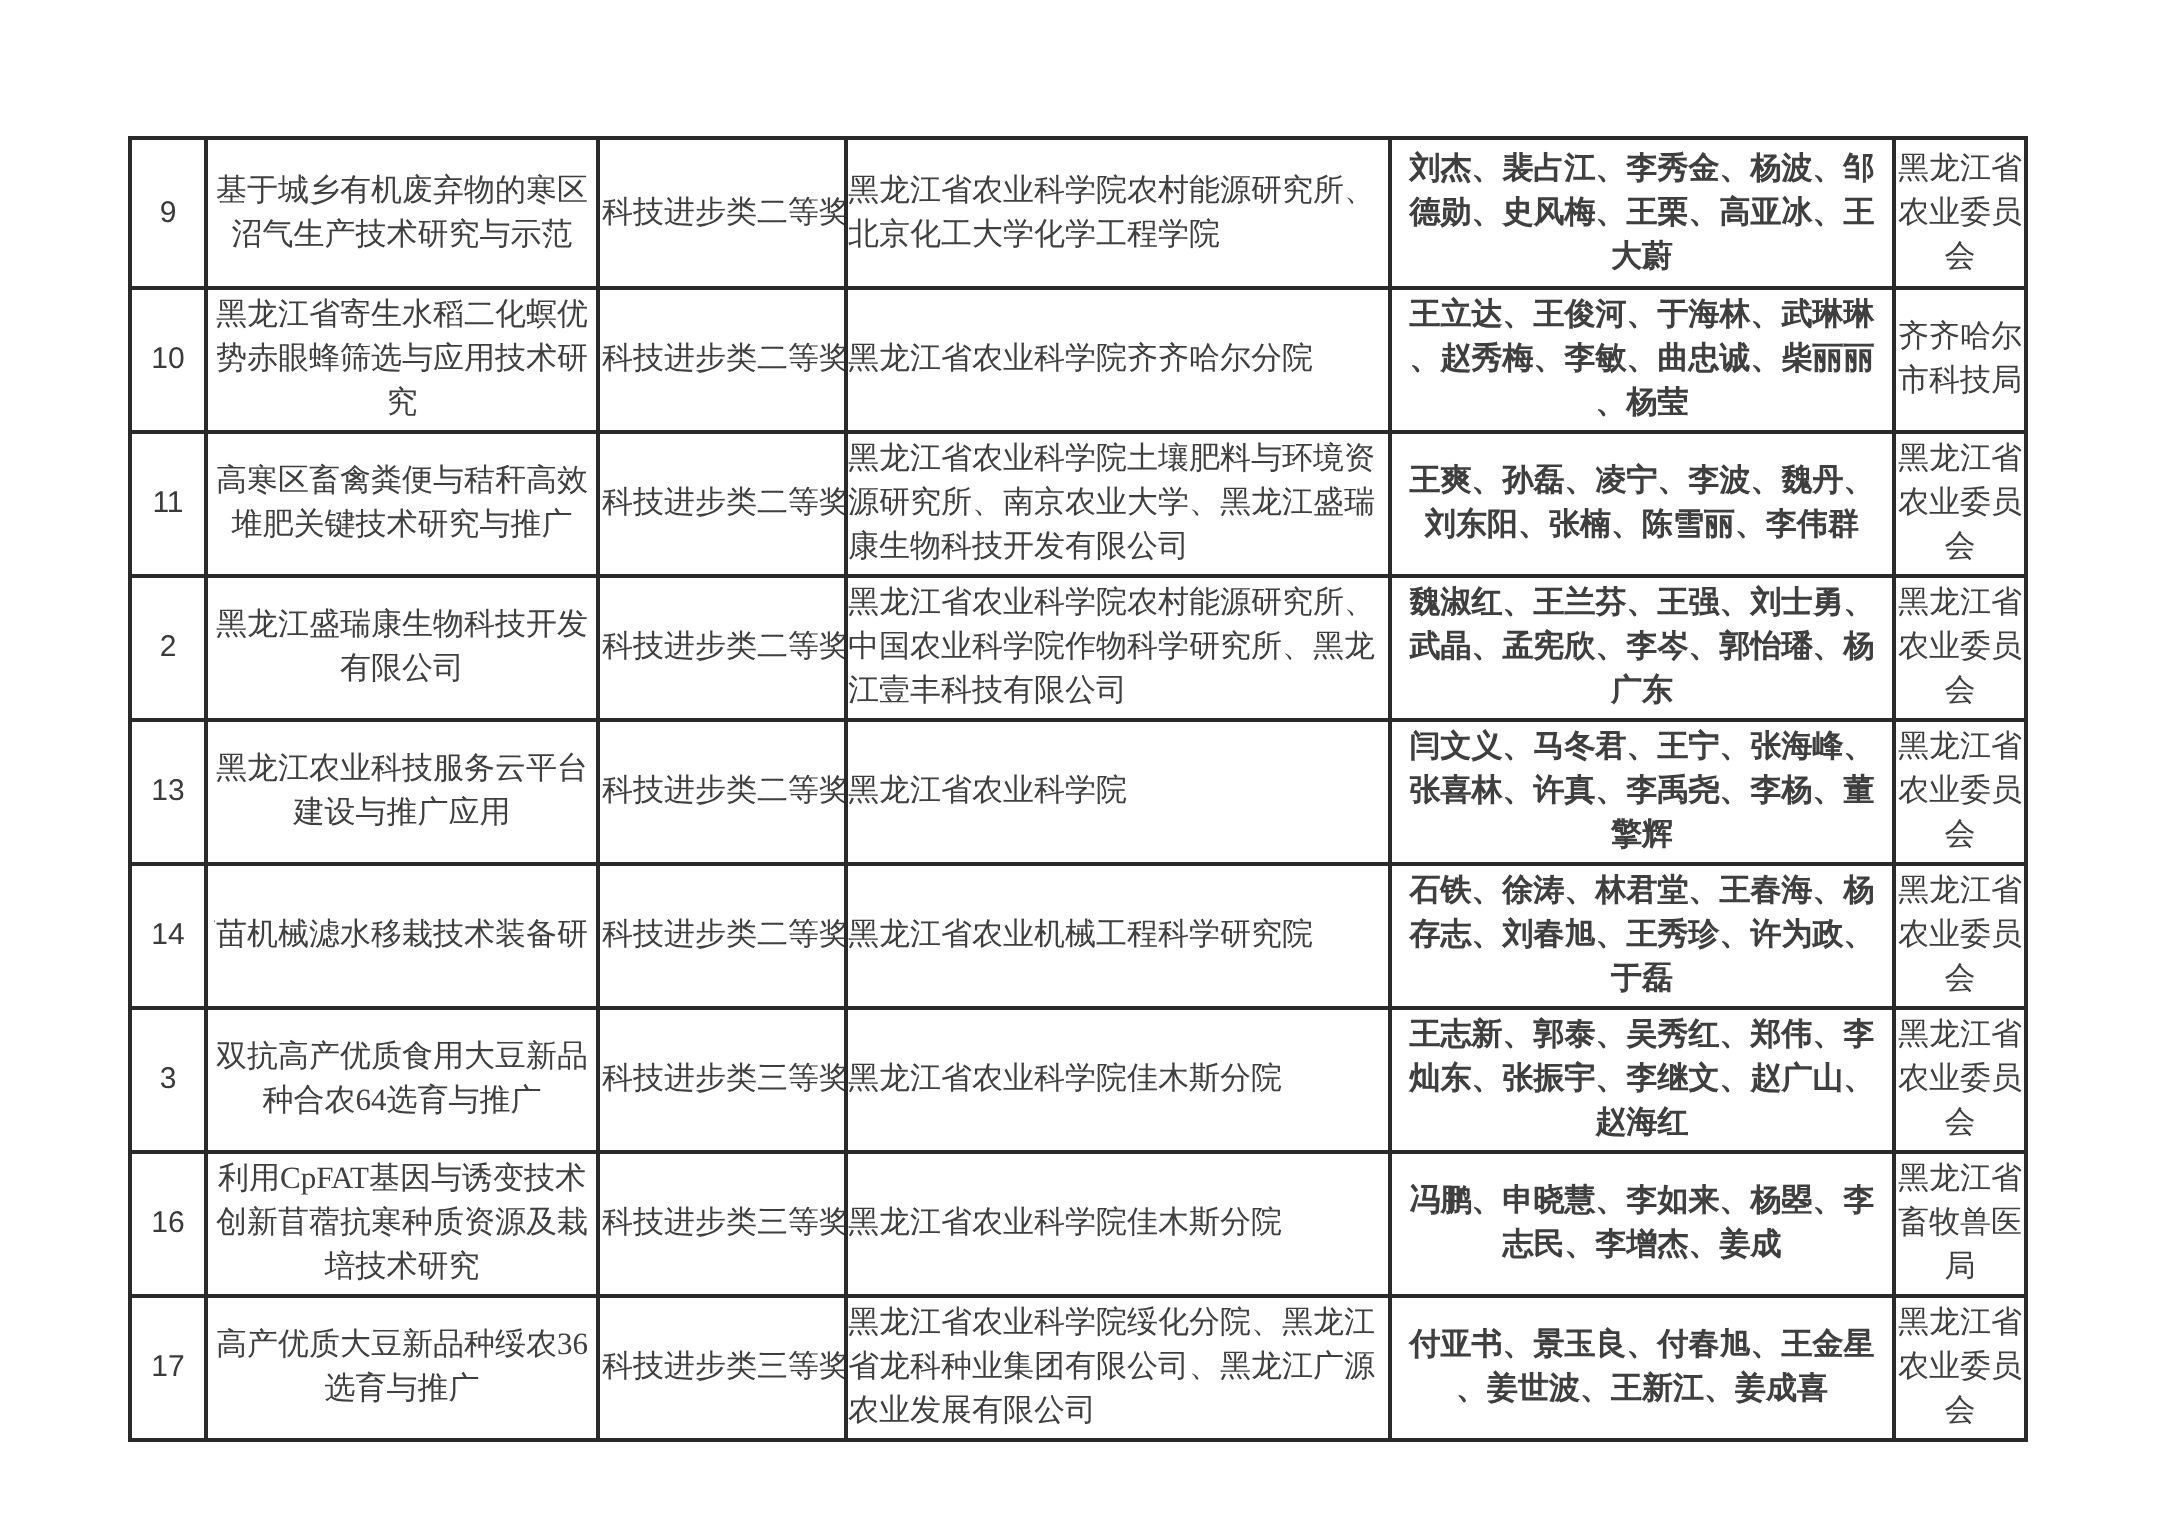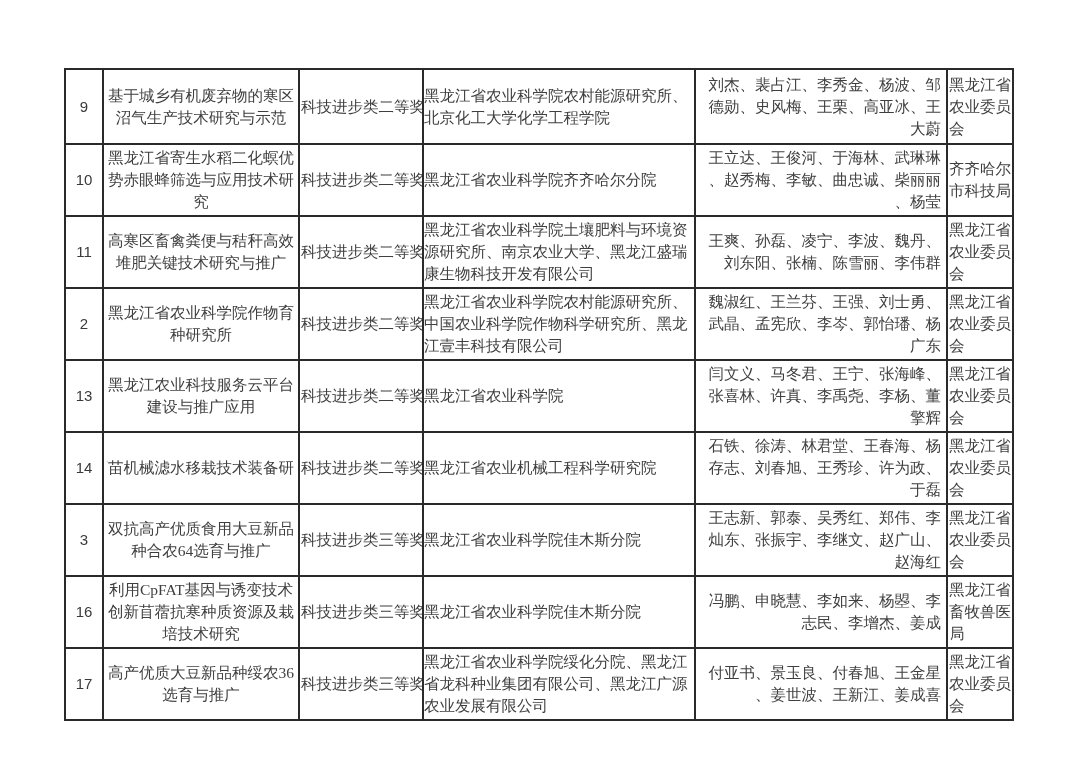--- a/index.html
+++ b/index.html
@@ -17,22 +17,22 @@
   }
   td{
     border:2px solid #2a2a2a;
     font-size:15.5px;line-height:1.42;
     padding:2px 3px;vertical-align:middle;overflow:hidden;
   }
   .c-no{text-align:center;font-family:"Liberation Sans",sans-serif;font-size:15px;color:#3a3a3a;}
   .c-title{text-align:center;}
   .c-award{text-align:left;padding:2px 1px;white-space:nowrap;}
   .c-inst{text-align:left;padding:2px 0;}
-  .c-people{text-align:right;padding:2px 5px;line-break:anywhere;word-break:break-all;}
-  .c-org{text-align:left;padding:2px 1px;border-radius:15px;}
+  .c-people{text-align:center;padding:2px 5px;line-break:anywhere;word-break:break-all;font-weight:bold;}
+  .c-org{text-align:center;padding:2px 1px;}
   tr.r0{height:75px}
   tr.r1{height:68px}
   tr.r2{height:72px}
   tr.r3{height:70px}
   tr.r4{height:61px}
   tr.r5{height:61px}
   tr.r6{height:61px}
   tr.r7{height:70px}
   tr.r8{height:64px}
   
@@ -71,21 +71,21 @@
       <tr class="r2">
         <td class="c-no">11</td>
         <td class="c-title">高寒区畜禽粪便与秸秆高效堆肥关键技术研究与推广</td>
         <td class="c-award">科技进步类二等奖</td>
         <td class="c-inst">黑龙江省农业科学院土壤肥料与环境资源研究所、南京农业大学、黑龙江盛瑞康生物科技开发有限公司</td>
         <td class="c-people">王爽、孙磊、凌宁、李波、魏丹、刘东阳、张楠、陈雪丽、李伟群</td>
         <td class="c-org">黑龙江省农业委员会</td>
       </tr>
       <tr class="r3">
         <td class="c-no">2</td>
-        <td class="c-title">黑龙江省农业科学院作物育种研究所</td>
+        <td class="c-title">黑龙江盛瑞康生物科技开发有限公司</td>
         <td class="c-award">科技进步类二等奖</td>
         <td class="c-inst">黑龙江省农业科学院农村能源研究所、中国农业科学院作物科学研究所、黑龙江壹丰科技有限公司</td>
         <td class="c-people">魏淑红、王兰芬、王强、刘士勇、武晶、孟宪欣、李岑、郭怡璠、杨广东</td>
         <td class="c-org">黑龙江省农业委员会</td>
       </tr>
       <tr class="r4">
         <td class="c-no">13</td>
         <td class="c-title">黑龙江农业科技服务云平台建设与推广应用</td>
         <td class="c-award">科技进步类二等奖</td>
         <td class="c-inst">黑龙江省农业科学院</td>

